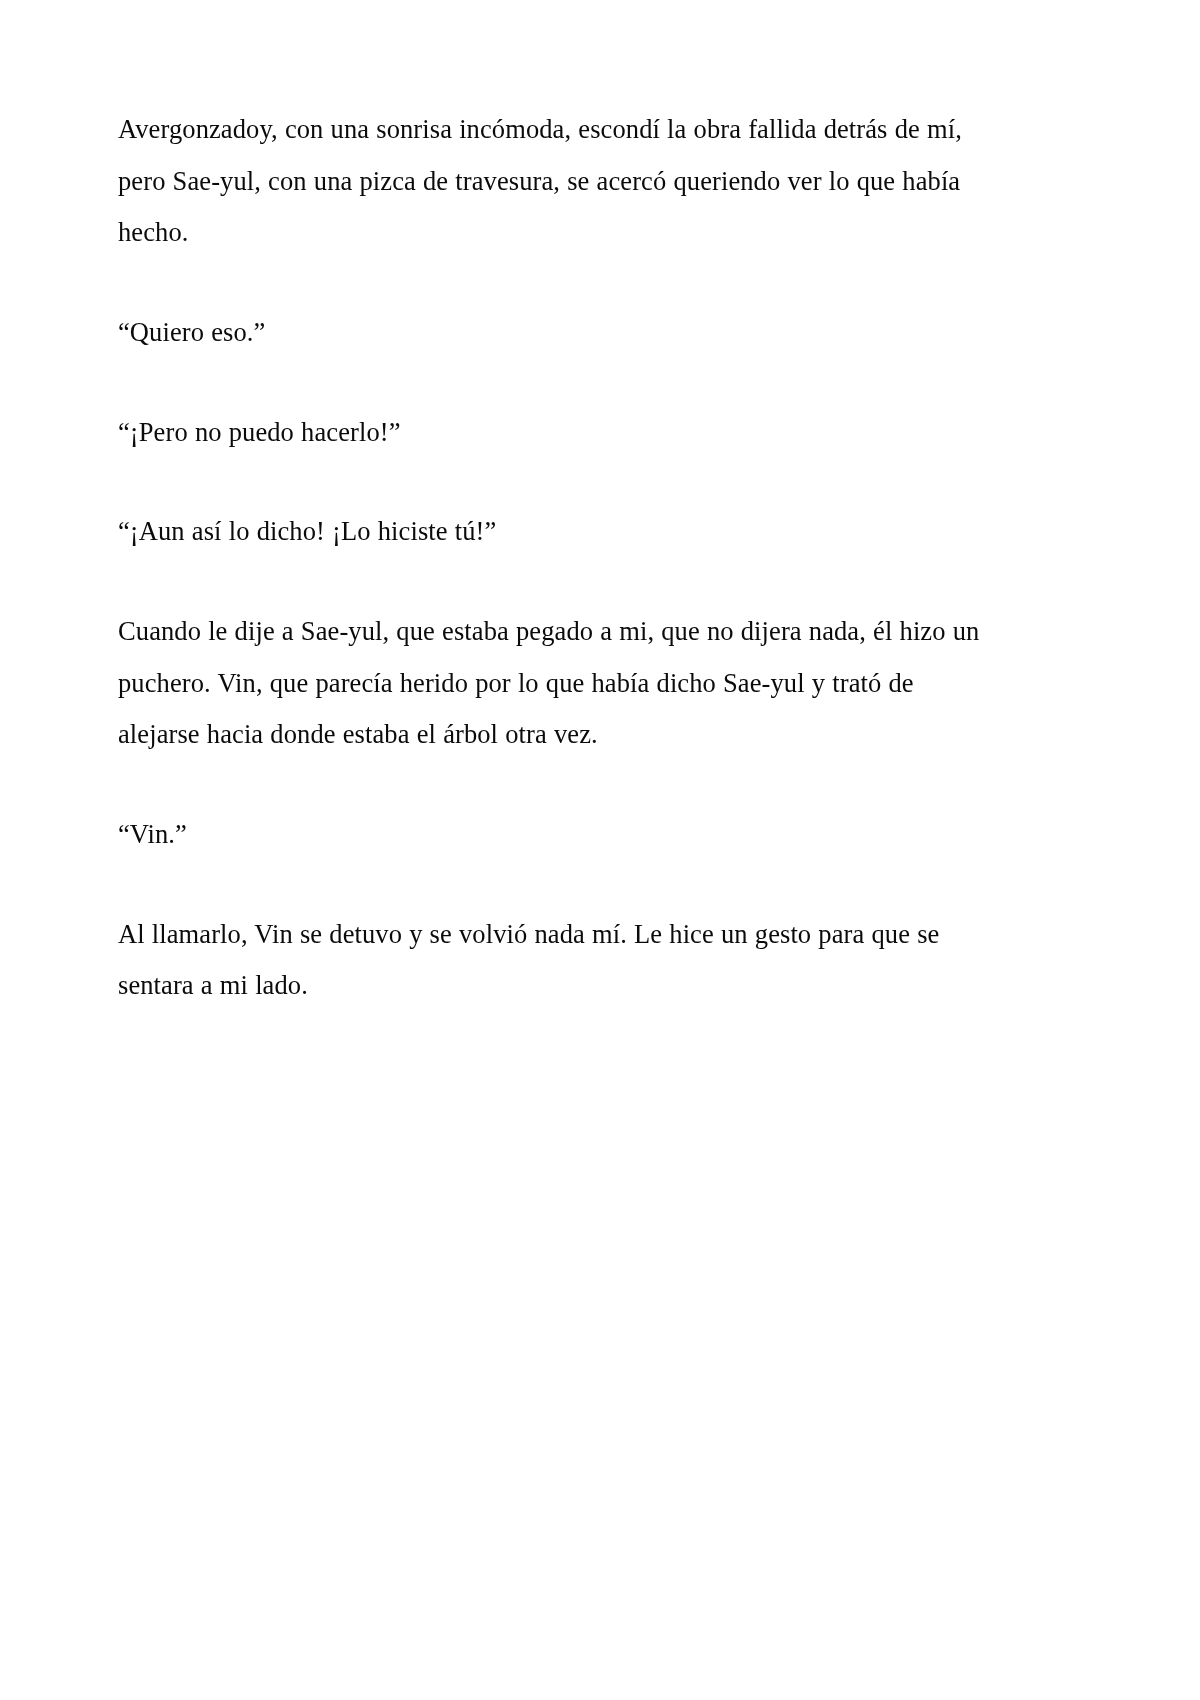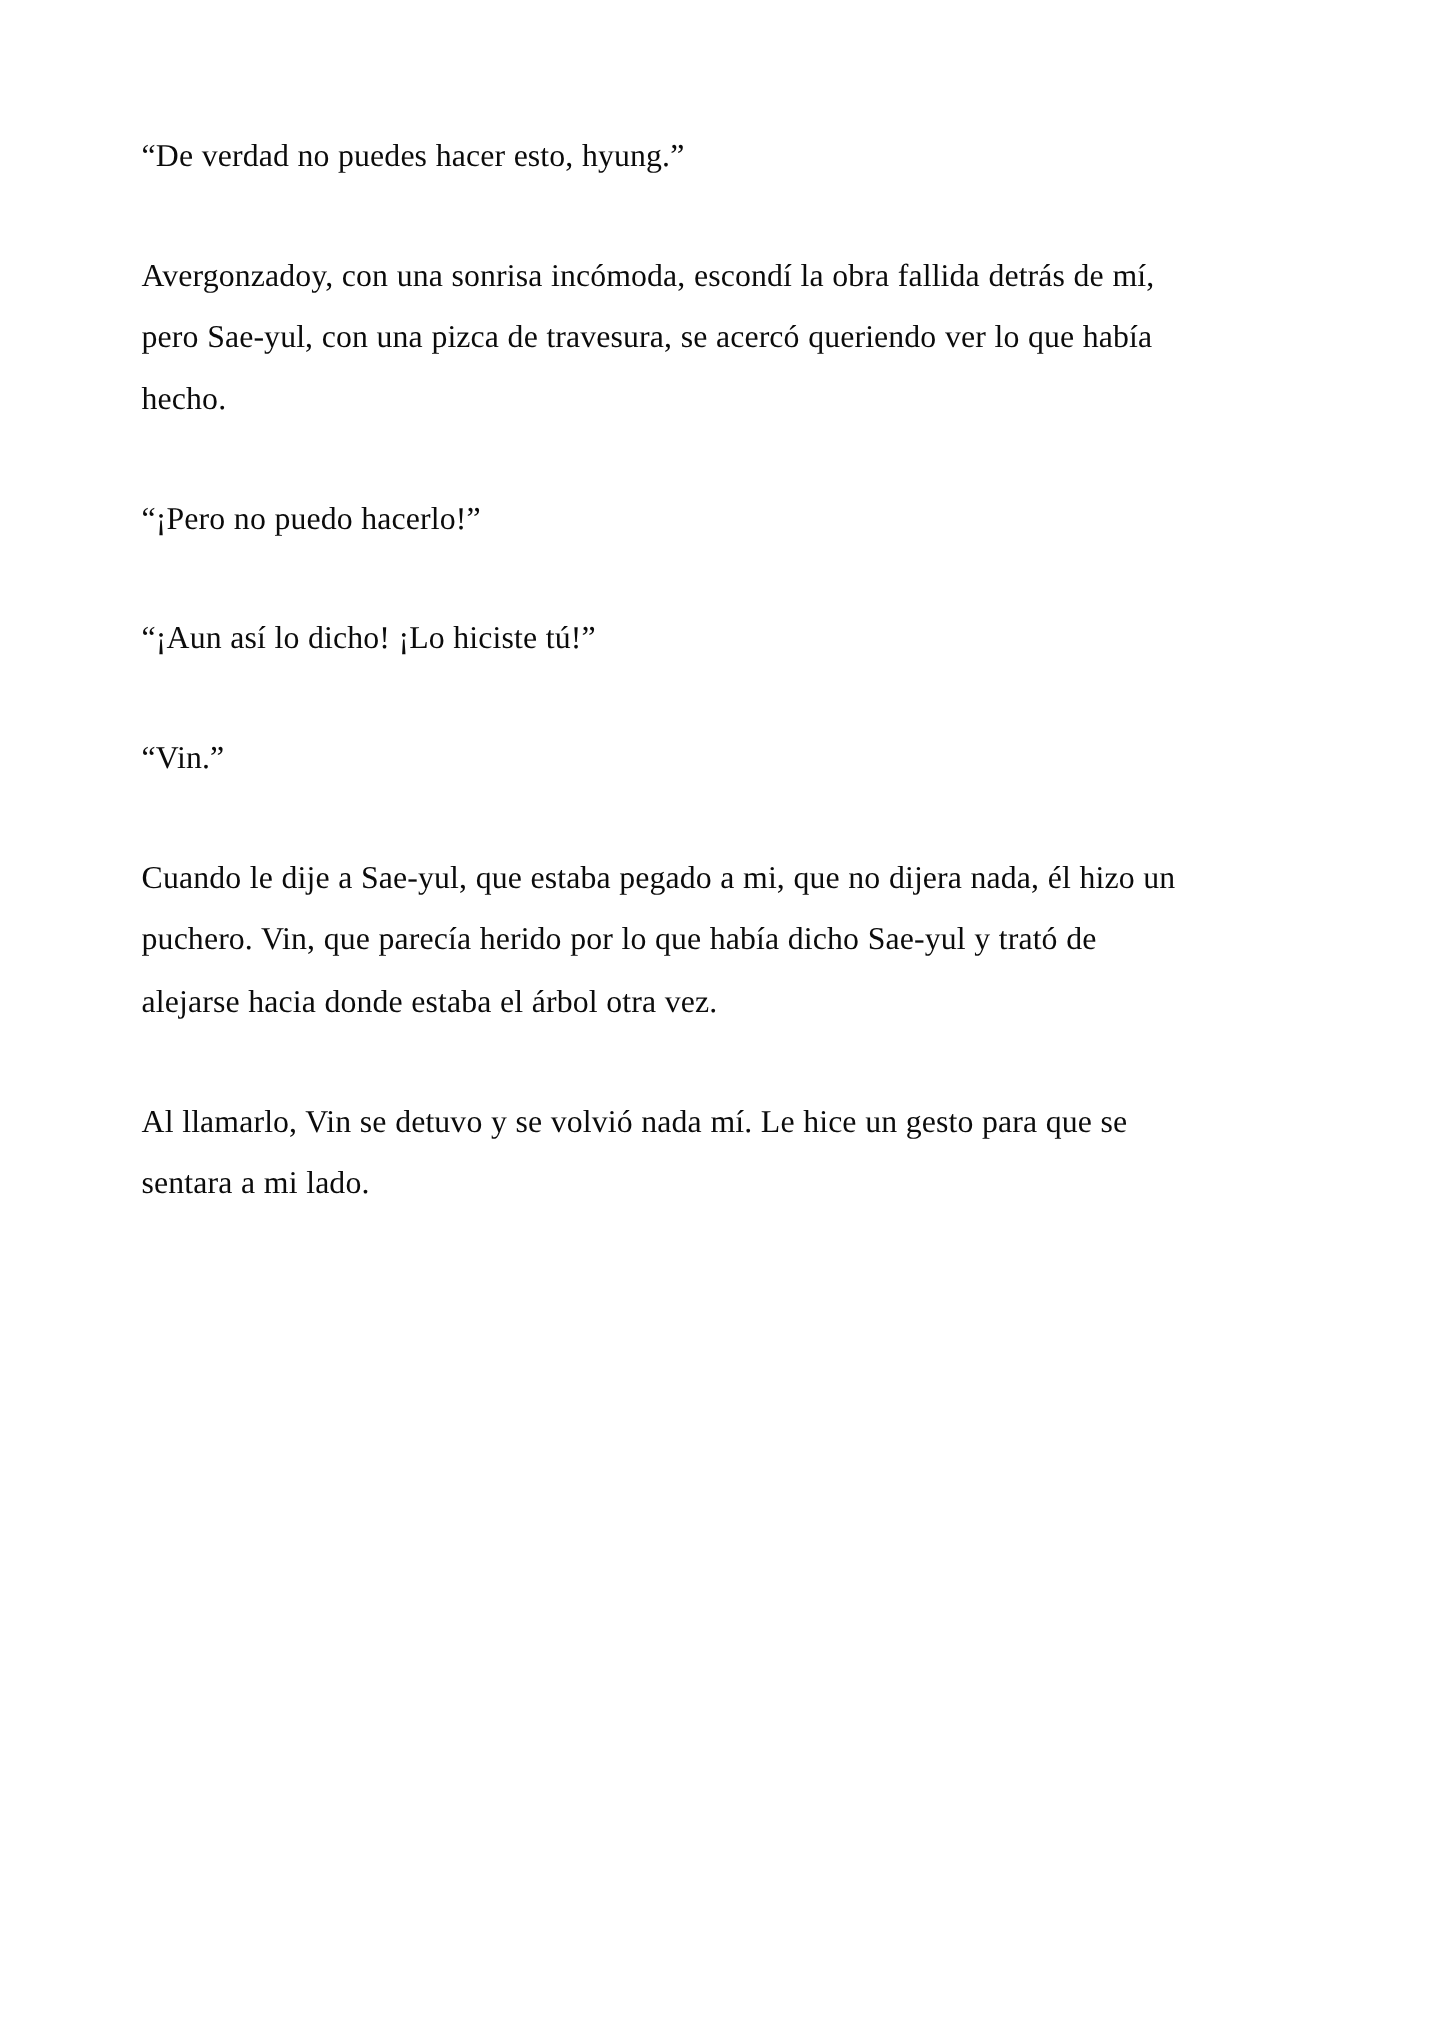--- a/index.html
+++ b/index.html
@@ -38,21 +38,21 @@
   }
   .dialogue {
     white-space: pre-wrap;
   }
 </style>
 </head>
 <body>
 
 <div class="page">
   <div class="doc-body">
-    <p class="para dialogue">“De verdad no puedes hacer esto, hyung.”</p>
     <p class="para">Avergonzadoy, con una sonrisa incómoda, escondí la obra fallida detrás de mí, pero Sae-yul, con una pizca de travesura, se acercó queriendo ver lo que había hecho.</p>
+    <p class="para dialogue">“Quiero eso.”</p>
     <p class="para dialogue">“¡Pero no puedo hacerlo!”</p>
     <p class="para dialogue">“¡Aun así lo dicho! ¡Lo hiciste tú!”</p>
+    <p class="para">Cuando le dije a Sae-yul, que estaba pegado a mi, que no dijera nada, él hizo un puchero. Vin, que parecía herido por lo que había dicho Sae-yul y trató de alejarse hacia donde estaba el árbol otra vez.</p>
     <p class="para dialogue">“Vin.”</p>
-    <p class="para">Cuando le dije a Sae-yul, que estaba pegado a mi, que no dijera nada, él hizo un puchero. Vin, que parecía herido por lo que había dicho Sae-yul y trató de alejarse hacia donde estaba el árbol otra vez.</p>
     <p class="para">Al llamarlo, Vin se detuvo y se volvió nada mí. Le hice un gesto para que se sentara a mi lado.</p>
   </div>
 </div>
 
 </body></html>

